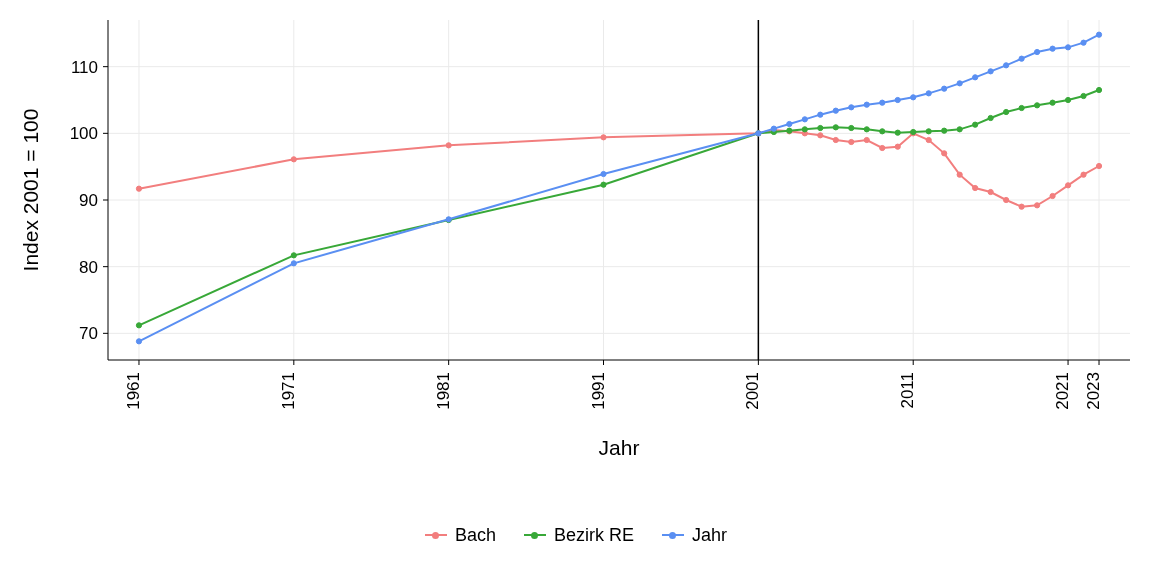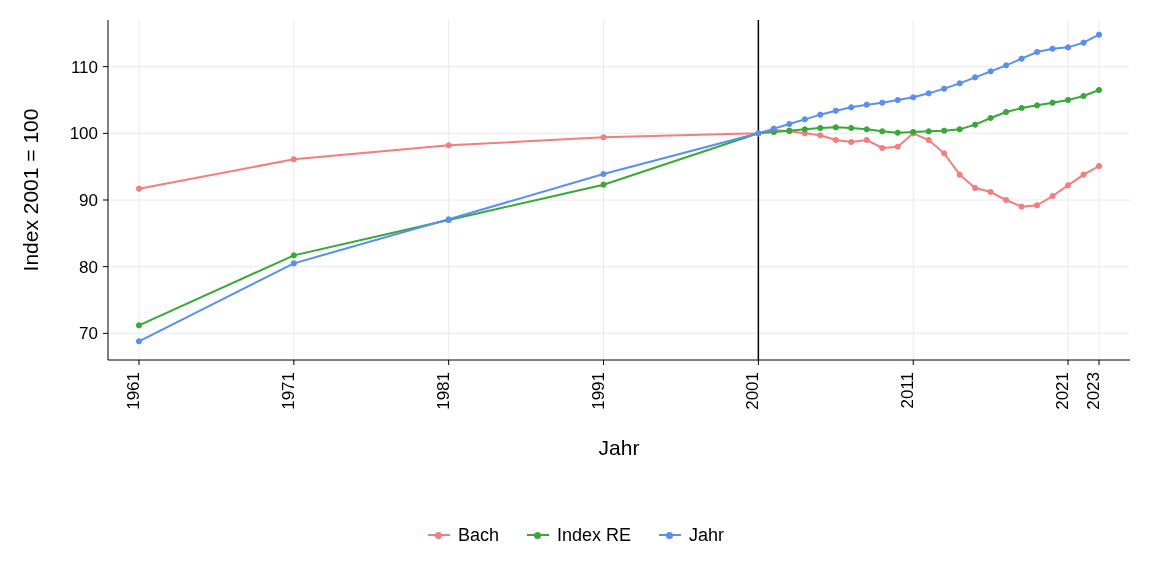--- a/index.html
+++ b/index.html
@@ -224,21 +224,21 @@
         <span class="legend-swatch">
           <span class="legend-line" style="background: rgb(242, 126, 126);"></span>
           <span class="legend-dot" style="background: rgb(242, 126, 126);"></span>
         </span>
         <span>Bach</span>
       </span><span class="legend-item">
         <span class="legend-swatch">
           <span class="legend-line" style="background: rgb(56, 168, 56);"></span>
           <span class="legend-dot" style="background: rgb(56, 168, 56);"></span>
         </span>
-        <span>Index RE</span>
+        <span>Bezirk RE</span>
       </span><span class="legend-item">
         <span class="legend-swatch">
           <span class="legend-line" style="background: rgb(90, 143, 242);"></span>
           <span class="legend-dot" style="background: rgb(90, 143, 242);"></span>
         </span>
         <span>Jahr</span>
       </span></div>
 </div>
 
 </body></html>

